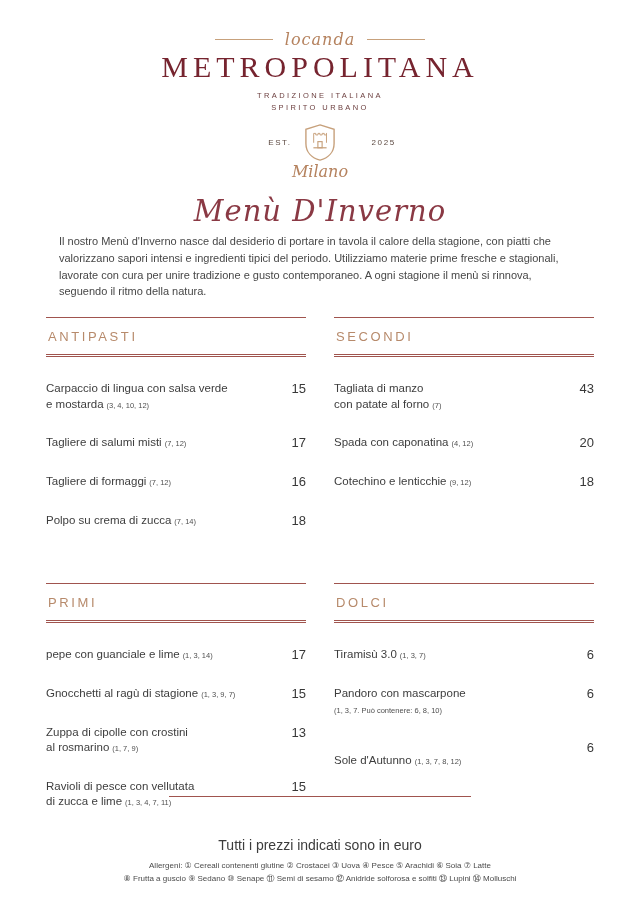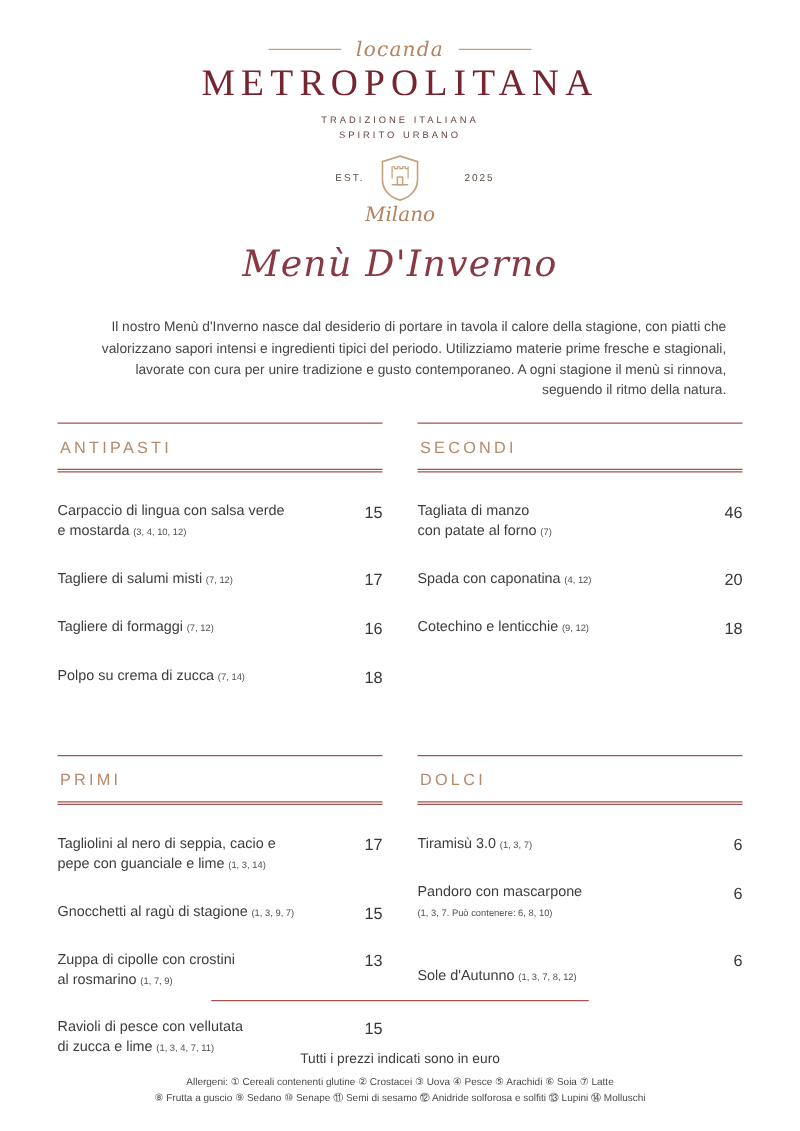--- a/index.html
+++ b/index.html
@@ -14,40 +14,40 @@
   .locanda-script { font-family:"DejaVu Serif", serif; font-style:italic; font-size:16px; color:#b5825e; letter-spacing:1px; }
   .brand-name { font-family:"Liberation Serif", serif; font-weight:500; font-size:30px; line-height:1.15; color:#76242f; letter-spacing:5px; margin:2px 0 5px; }
   .taglines { font-size:7.5px; letter-spacing:2.4px; color:#6d4040; line-height:1.65; }
   .est-row { display:flex; align-items:center; justify-content:center; gap:13px; margin-top:9px; height:38px; }
   .est-txt { font-size:8px; letter-spacing:1.6px; color:#5d4a42;padding-left:24px; }
   .shield { display:block; }
   .city-script { font-family:"DejaVu Serif", serif; font-style:italic; font-size:16px; color:#b5825e; margin-top:1px; height:22px; }
 
   
   .menu-title { font-family:"DejaVu Serif", serif; font-style:italic; font-size:29px; color:#8a3944; text-align:center; margin-top:10px; letter-spacing:1px; }
-  .intro { width:522px; margin:26px auto 0; text-align:right; font-size:11px; line-height:1.52; color:#474747; }
+  .intro { width:522px; margin:5px auto 0; text-align:left; font-size:11px; line-height:1.52; color:#474747; }
 
   
   .menu-grid { display:grid; grid-template-columns:1fr 1fr; column-gap:28px; row-gap:32px; padding:0 46px; margin-top:17px; }
   .sec-head { border-top:1.5px solid #a0544e; }
   .sec-label { padding:11px 2px 10px; color:#b78a6b; font-size:13px; letter-spacing:2.6px; }
   .sec-dbl { height:3px; border-top:1px solid #a0544e; border-bottom:1px solid #a0544e; }
   .items { padding-top:24px; }
   .item { display:flex; justify-content:space-between; align-items:flex-start; margin-bottom:23px; }
   .lines { max-width:205px; }
   .ln { font-size:11.5px; color:#3d3d3d; line-height:1.36; }
   .alg { font-size:7.5px; color:#4f4f4f; margin-left:3px; white-space:nowrap; }
   .t:empty + .alg { margin-left:0; }
   .price { font-size:13px; color:#383838; padding-left:8px; line-height:1.2; }
   .item.shift .lines { padding-top:13px; }
 
   
   .footer { position:absolute; left:0; right:0; bottom:20px; text-align:center; }
   .footer-rule { width:302px; height:1.5px; background:#a0544e; margin:0 auto 8px; }
-  .footer-note { font-size:11px; color:#3c3c3c; margin-bottom:7px;margin-top:40px; }
+  .footer-note { font-size:14px; color:#3c3c3c; margin-bottom:7px;margin-top:40px; }
   .allergen-line { font-size:8px; color:#4a4a4a; line-height:1.55; }
 </style>
 </head>
 <body>
 
 <div class="page">
 
   <div class="brand">
     <div class="locanda-row">
       <div class="locanda-rule"></div>
@@ -115,21 +115,21 @@
       <div class="sec-head">
         <div class="sec-label">SECONDI</div>
         <div class="sec-dbl"></div>
       </div>
       <div class="items">
         <div class="item">
           <div class="lines">
             <div class="ln"><span class="t">Tagliata di manzo</span><span class="alg"></span></div>
             <div class="ln"><span class="t">con patate al forno</span><span class="alg">(7)</span></div>
           </div>
-          <div class="price">46</div>
+          <div class="price">43</div>
         </div>
         <div class="item">
           <div class="lines">
             <div class="ln"><span class="t">Spada con caponatina</span><span class="alg">(4, 12)</span></div>
           </div>
           <div class="price">20</div>
         </div>
         <div class="item">
           <div class="lines">
             <div class="ln"><span class="t">Cotechino e lenticchie</span><span class="alg">(9, 12)</span></div>
@@ -140,21 +140,20 @@
     </section>
 
     <section>
       <div class="sec-head">
         <div class="sec-label">PRIMI</div>
         <div class="sec-dbl"></div>
       </div>
       <div class="items">
         <div class="item">
           <div class="lines">
-            <div class="ln"><span class="t">Tagliolini al nero di seppia, cacio e</span><span class="alg"></span></div>
             <div class="ln"><span class="t">pepe con guanciale e lime</span><span class="alg">(1, 3, 14)</span></div>
           </div>
           <div class="price">17</div>
         </div>
         <div class="item">
           <div class="lines">
             <div class="ln"><span class="t">Gnocchetti al ragù di stagione</span><span class="alg">(1, 3, 9, 7)</span></div>
           </div>
           <div class="price">15</div>
         </div>

